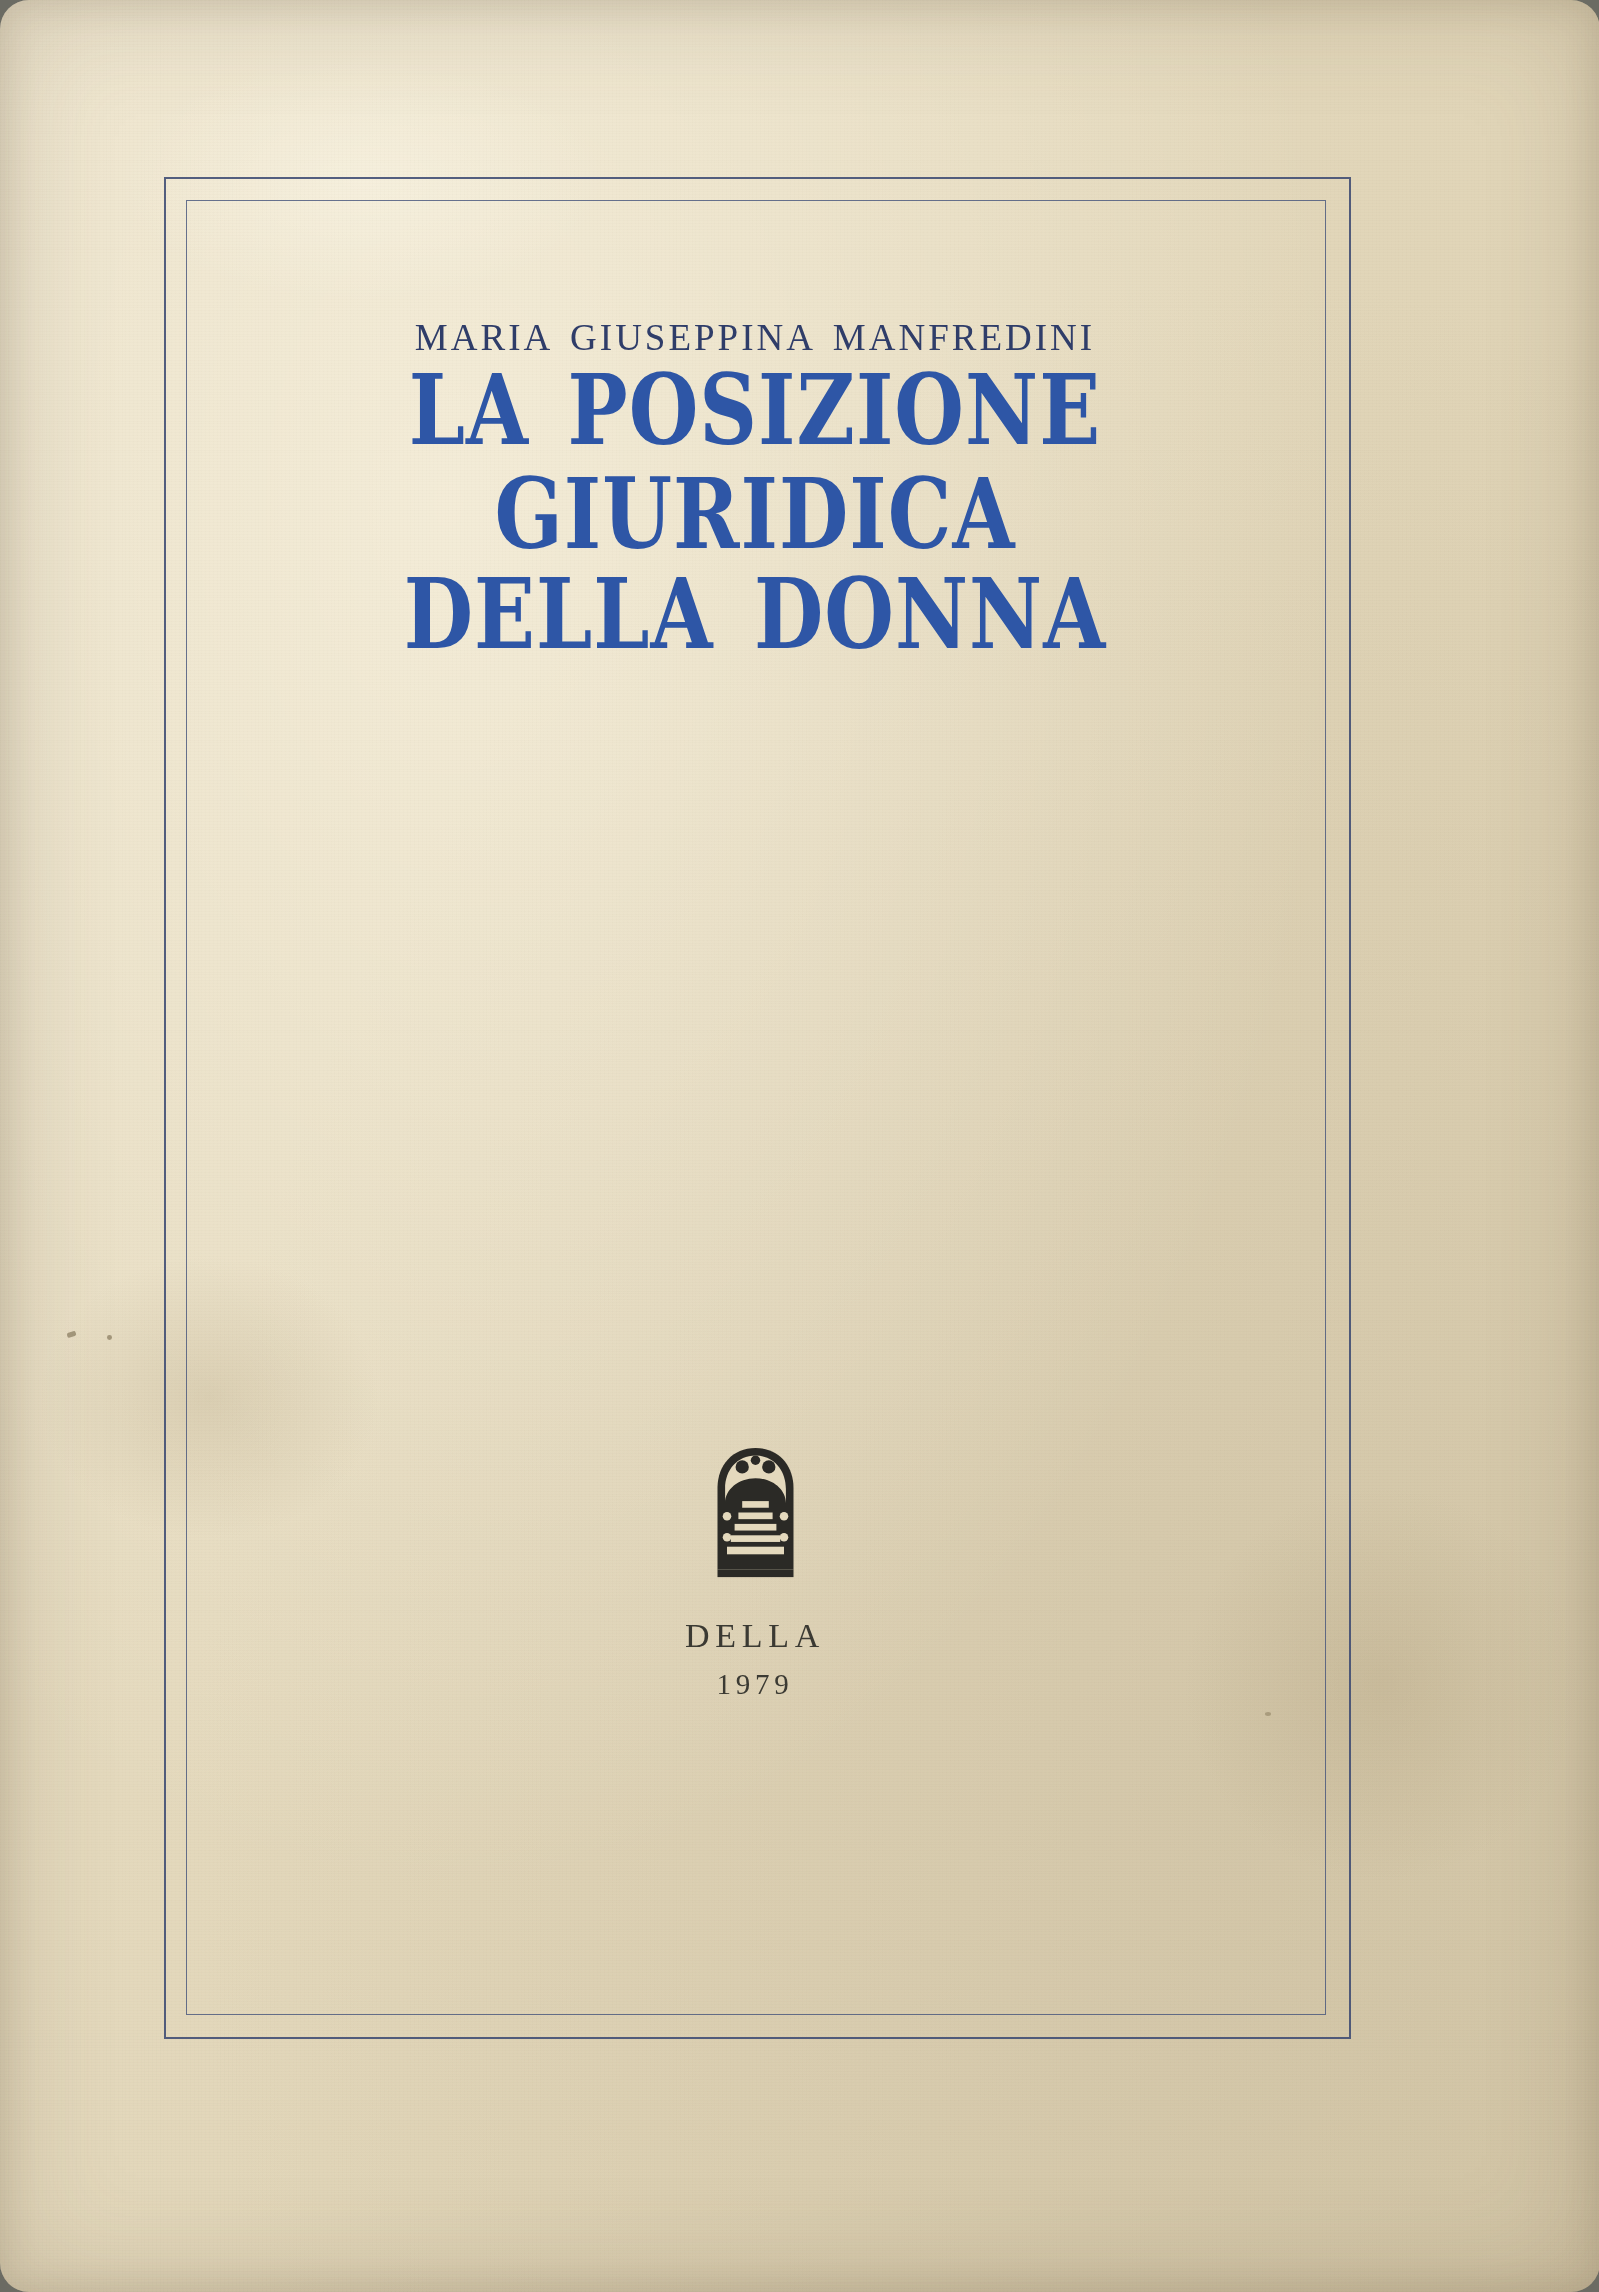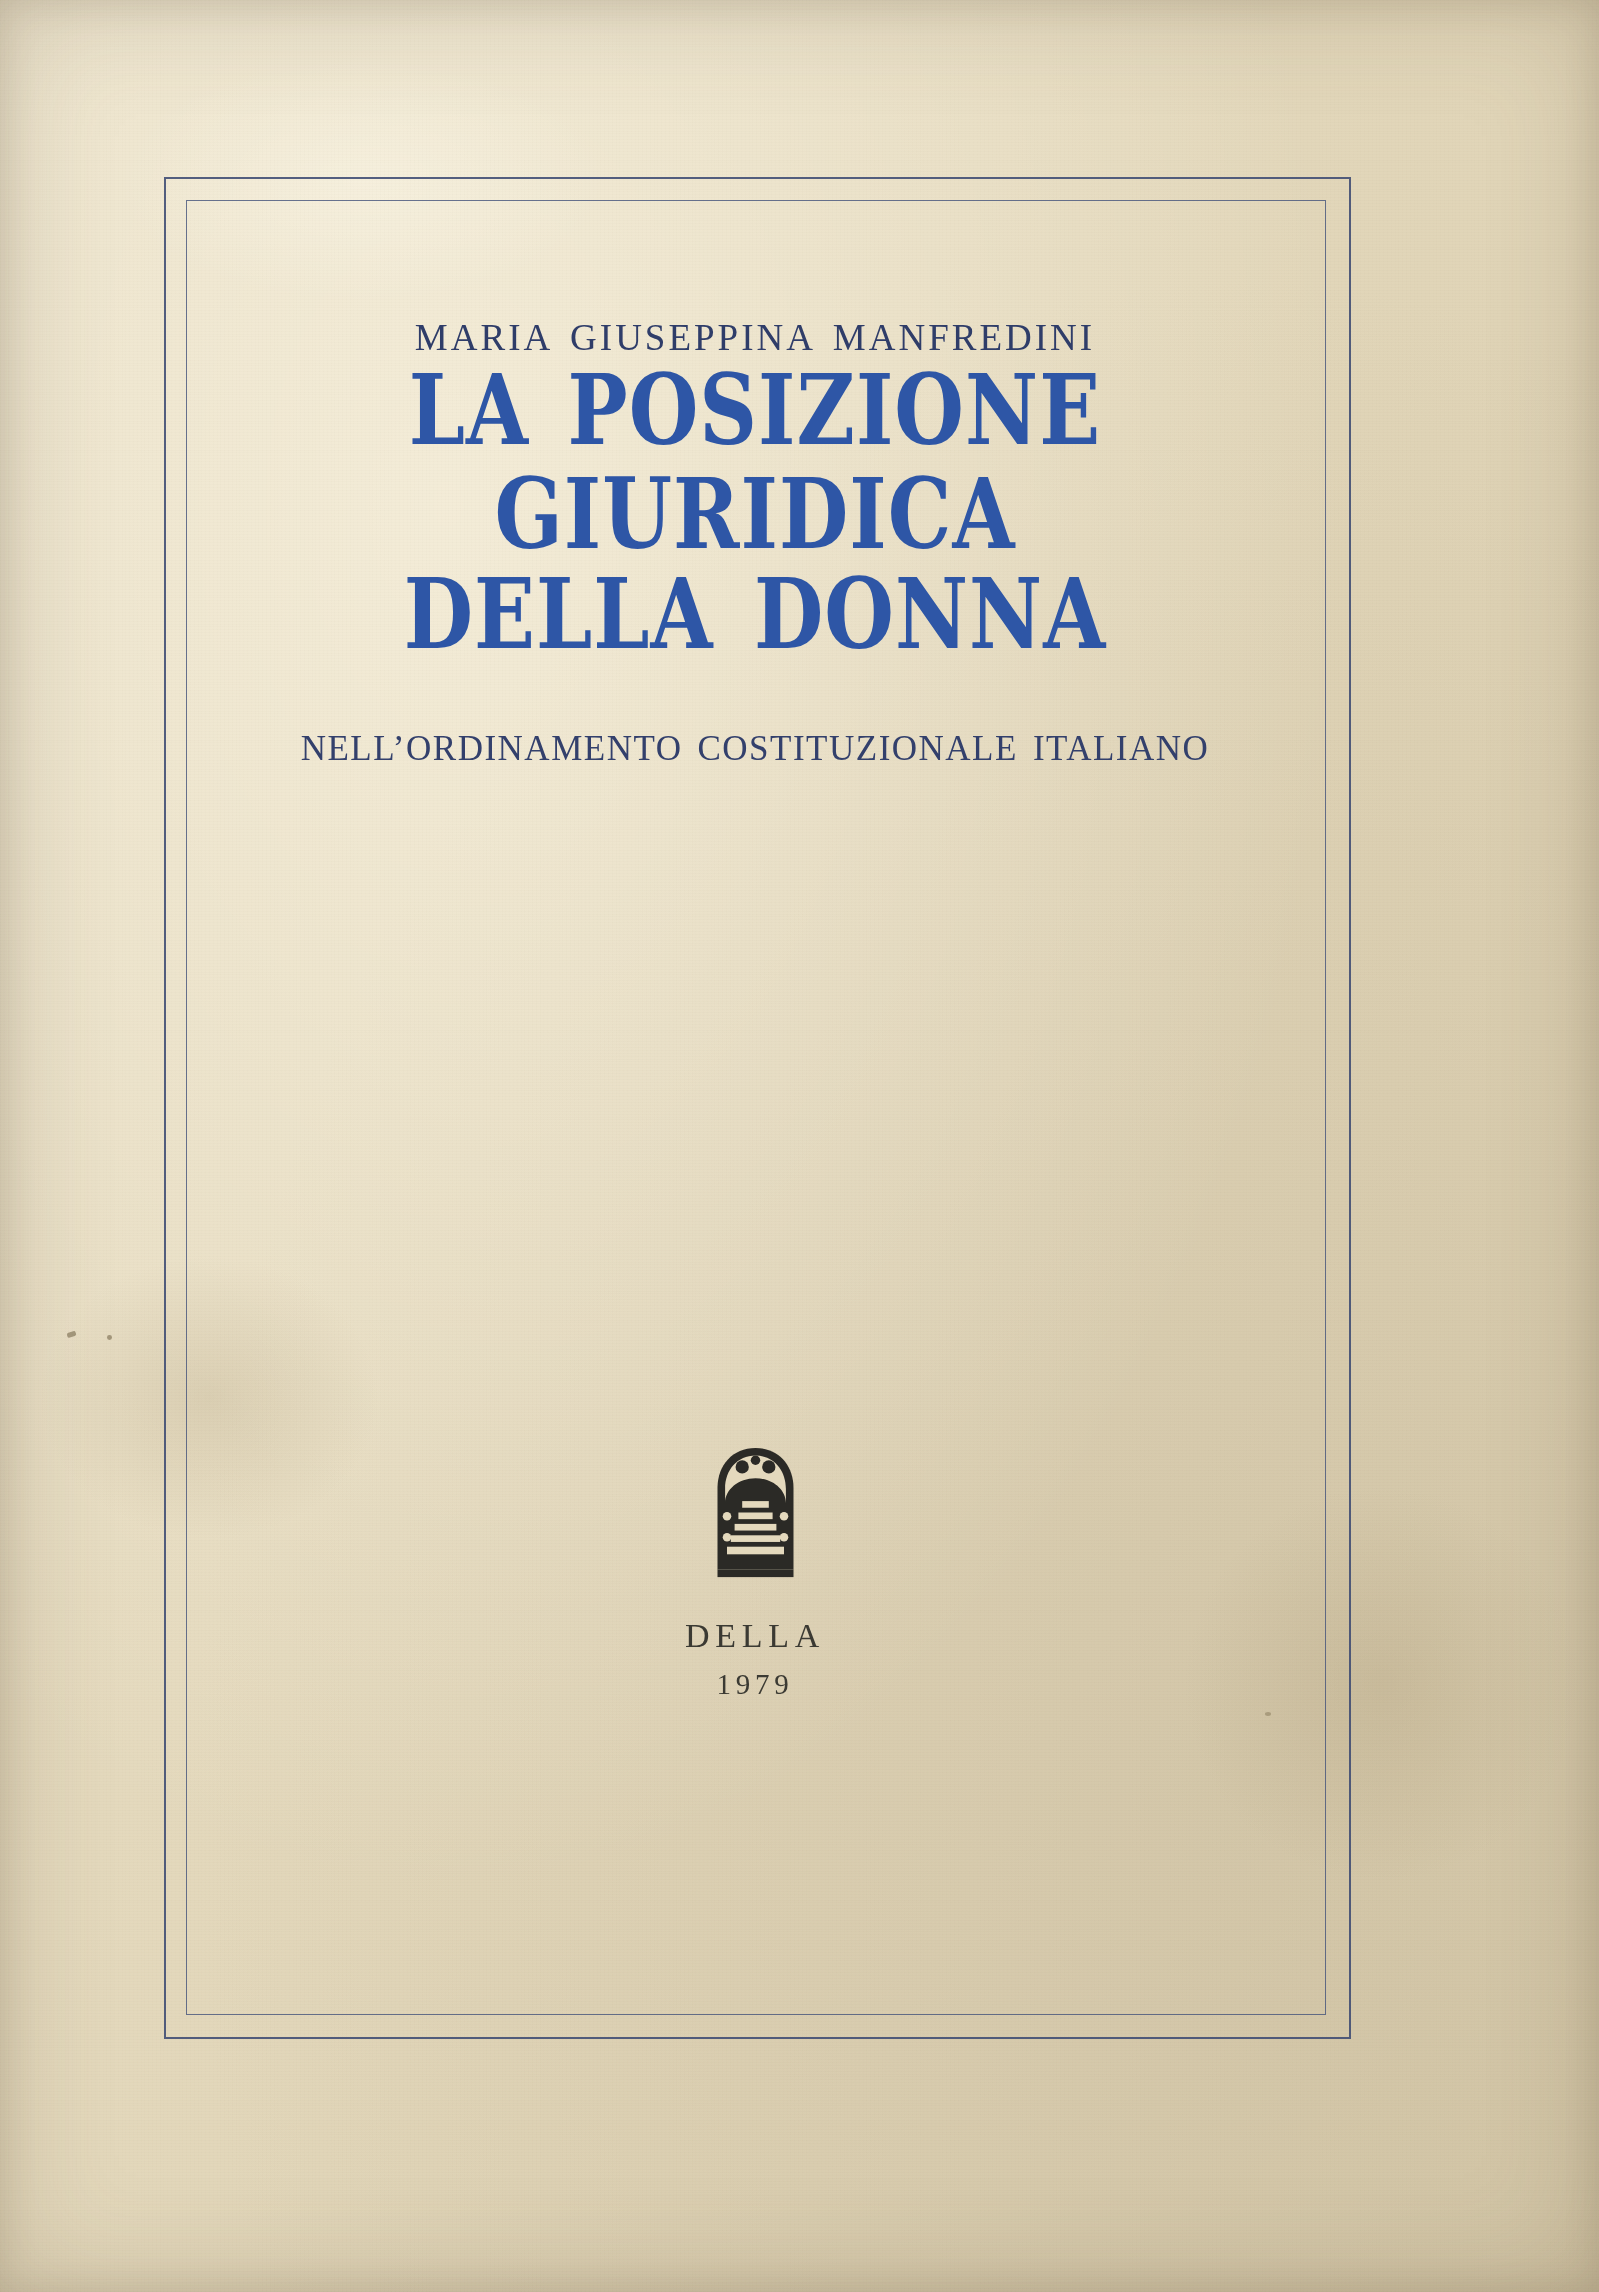--- a/index.html
+++ b/index.html
@@ -17,20 +17,21 @@
   
   .book-cover {
     position: relative;
     width: 1600px;
     height: 2292px;
     background:
       radial-gradient(ellipse at 28% 22%, rgba(255,250,235,0.55) 0%, rgba(255,250,235,0) 55%),
       radial-gradient(ellipse at 78% 78%, rgba(190,176,148,0.30) 0%, rgba(190,176,148,0) 60%),
       linear-gradient(118deg, #e9dfc6 0%, #e4d9bd 38%, #ded2b4 70%, #d6c9a9 100%);
     overflow: hidden;
+    border-radius: 29px;
   }
   
   .grain {
     position: absolute;
     inset: 0;
     pointer-events: none;
     opacity: 0.35;
     background-image:
       repeating-linear-gradient(0deg, rgba(120,105,78,0.05) 0px, rgba(120,105,78,0.05) 1px, rgba(255,255,255,0) 1px, rgba(255,255,255,0) 2.9px),
       repeating-linear-gradient(90deg, rgba(120,105,78,0.045) 0px, rgba(120,105,78,0.045) 1px, rgba(255,255,255,0) 1px, rgba(255,255,255,0) 3.8px);
@@ -190,21 +191,20 @@
 
   <div class="content">
 
     <div class="author">MARIA GIUSEPPINA MANFREDINI</div>
 
     <div class="title-block">
       <div class="title-line title-line-1">LA POSIZIONE GIURIDICA</div>
       <div class="title-line title-line-2">DELLA DONNA</div>
     </div>
 
-    <div class="subtitle">NELL’ORDINAMENTO COSTITUZIONALE ITALIANO</div>
 
     <div class="publisher-block">
 
       <svg class="logo" viewBox="0 0 108 140">
         <path d="M54 2 C30 2 14 20 14 44 L14 130 L94 130 L94 44 C94 20 78 2 54 2 Z" fill="#2b2a26"></path>
         <path d="M54 10 C35 10 22 25 22 45 L22 60 C22 46 36 34 54 34 C72 34 86 46 86 60 L86 45 C86 25 73 10 54 10 Z" fill="#e4d9bd"></path>
         <circle cx="40" cy="22" r="7" fill="#2b2a26"></circle>
         <circle cx="68" cy="22" r="7" fill="#2b2a26"></circle>
         <circle cx="54" cy="15" r="5" fill="#2b2a26"></circle>
         <circle cx="24" cy="74" r="4.5" fill="#e4d9bd"></circle>

